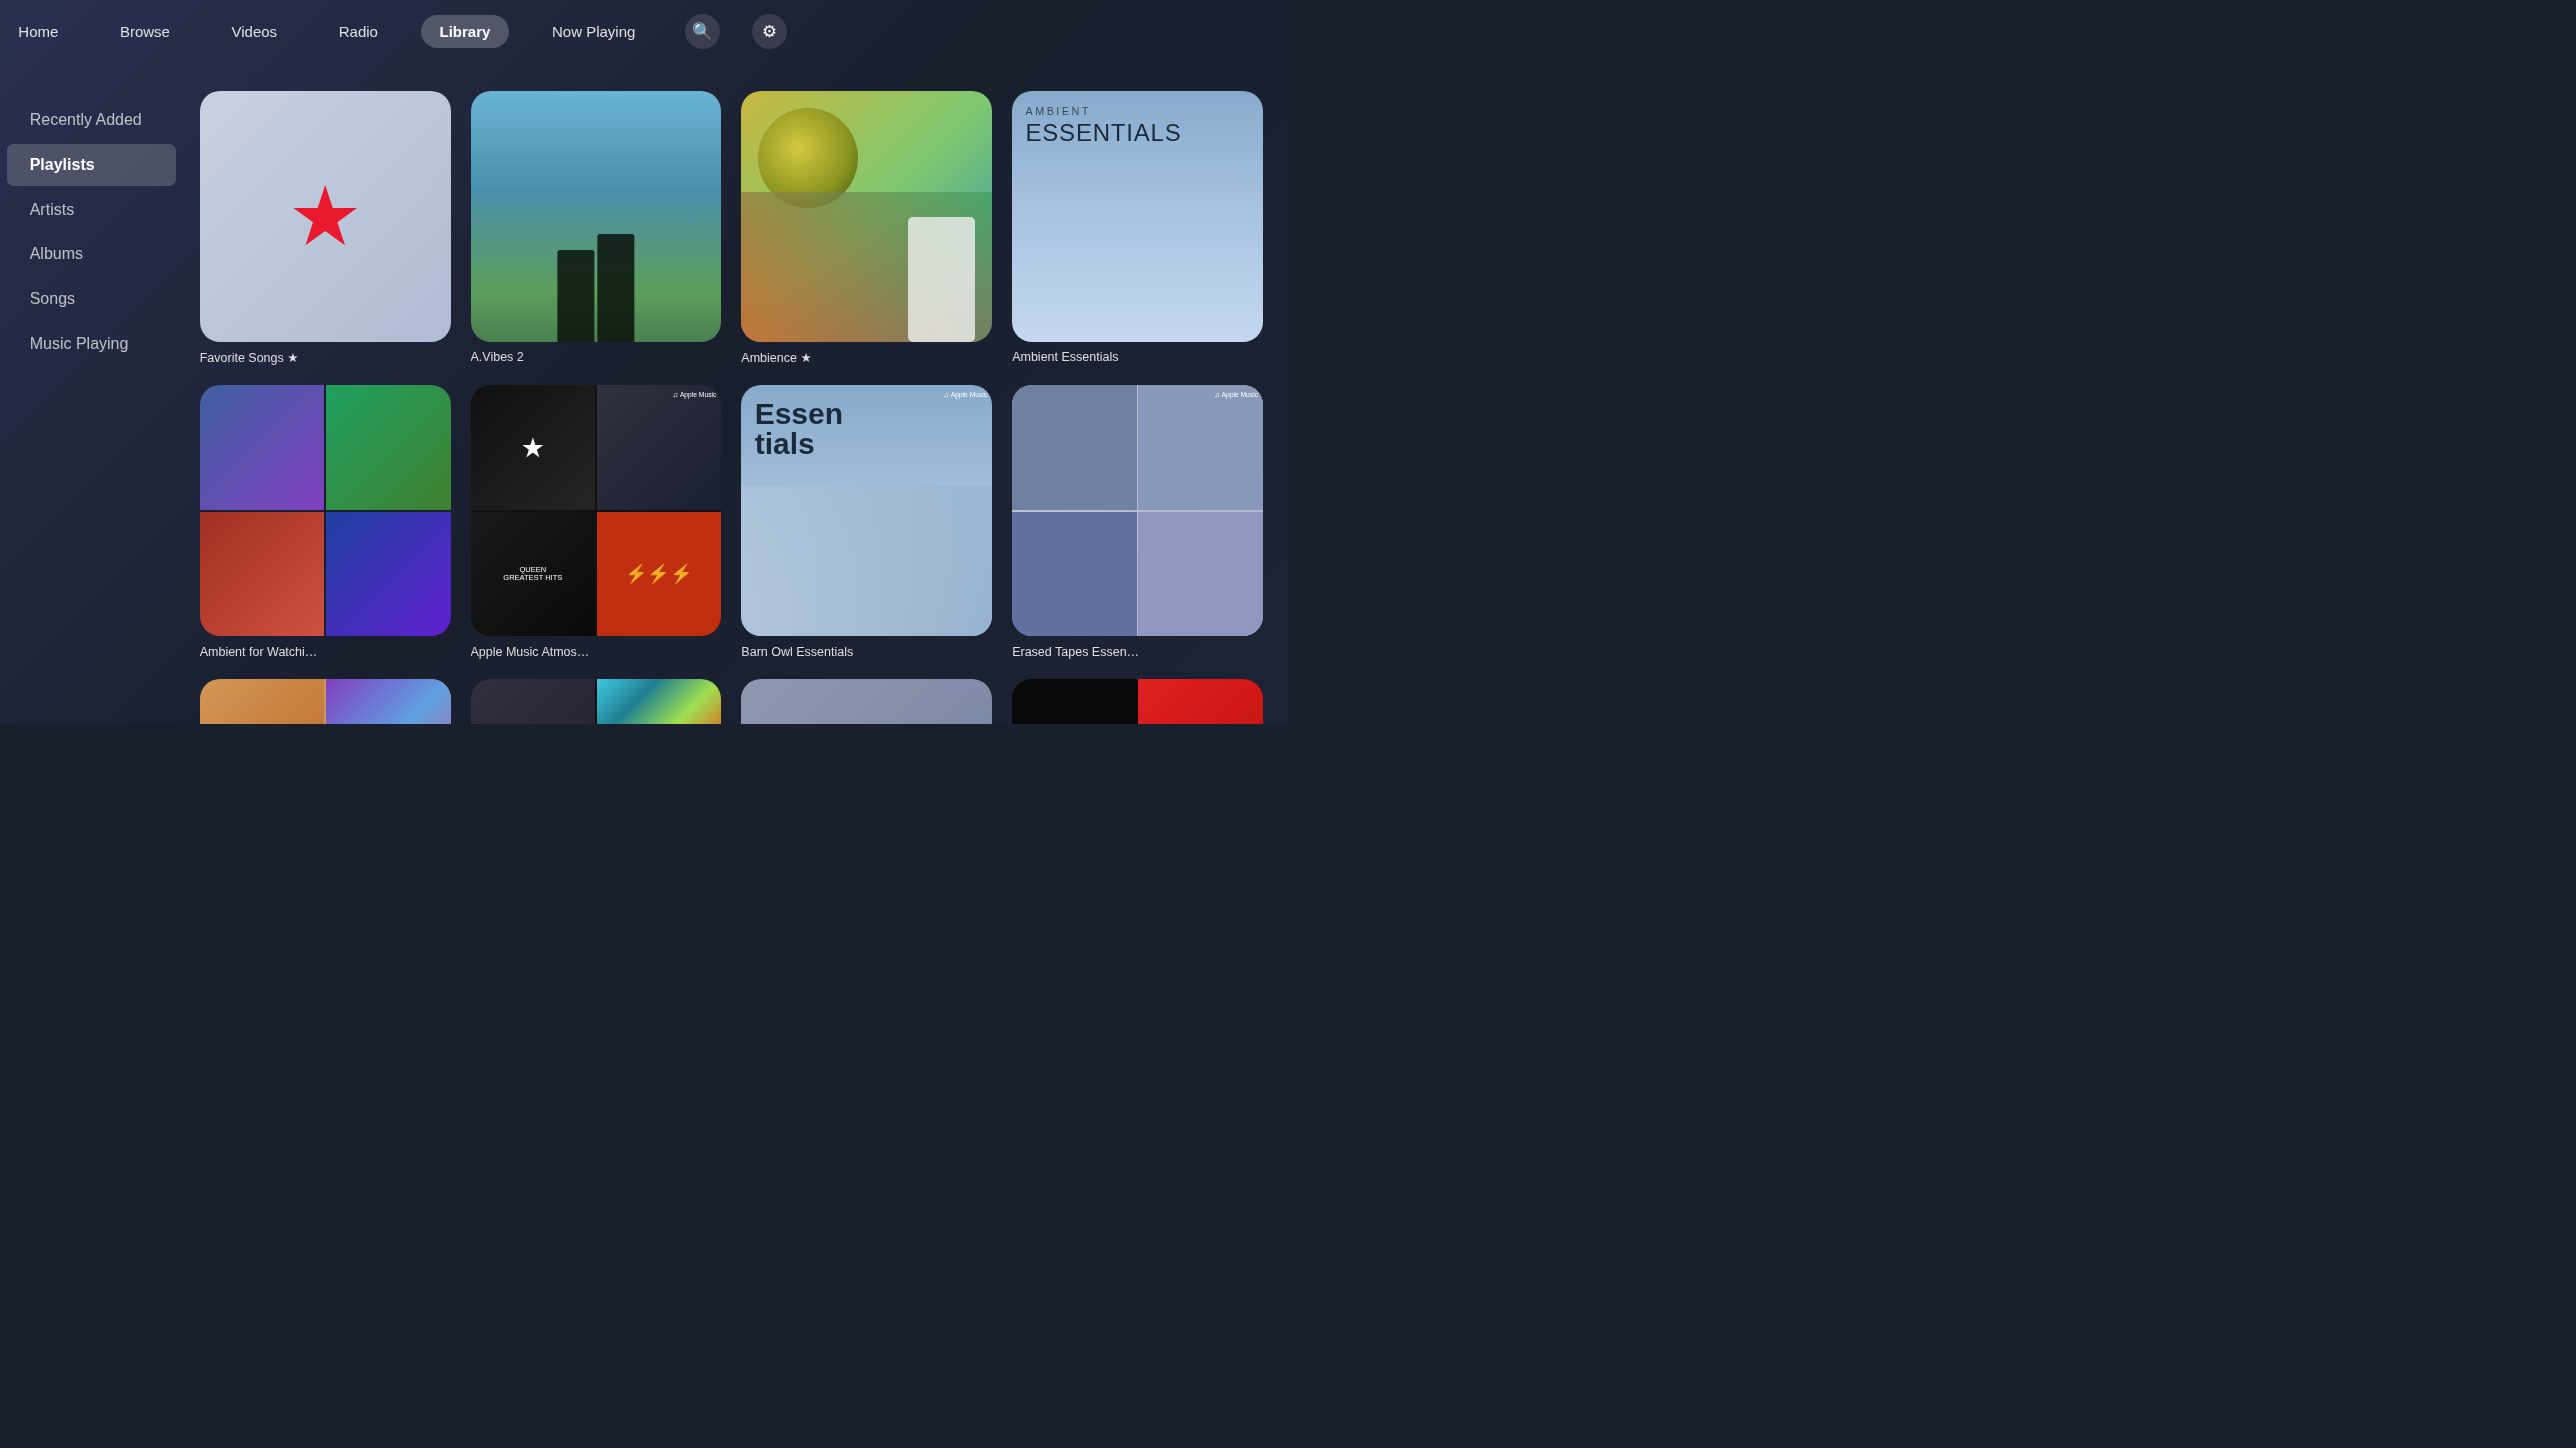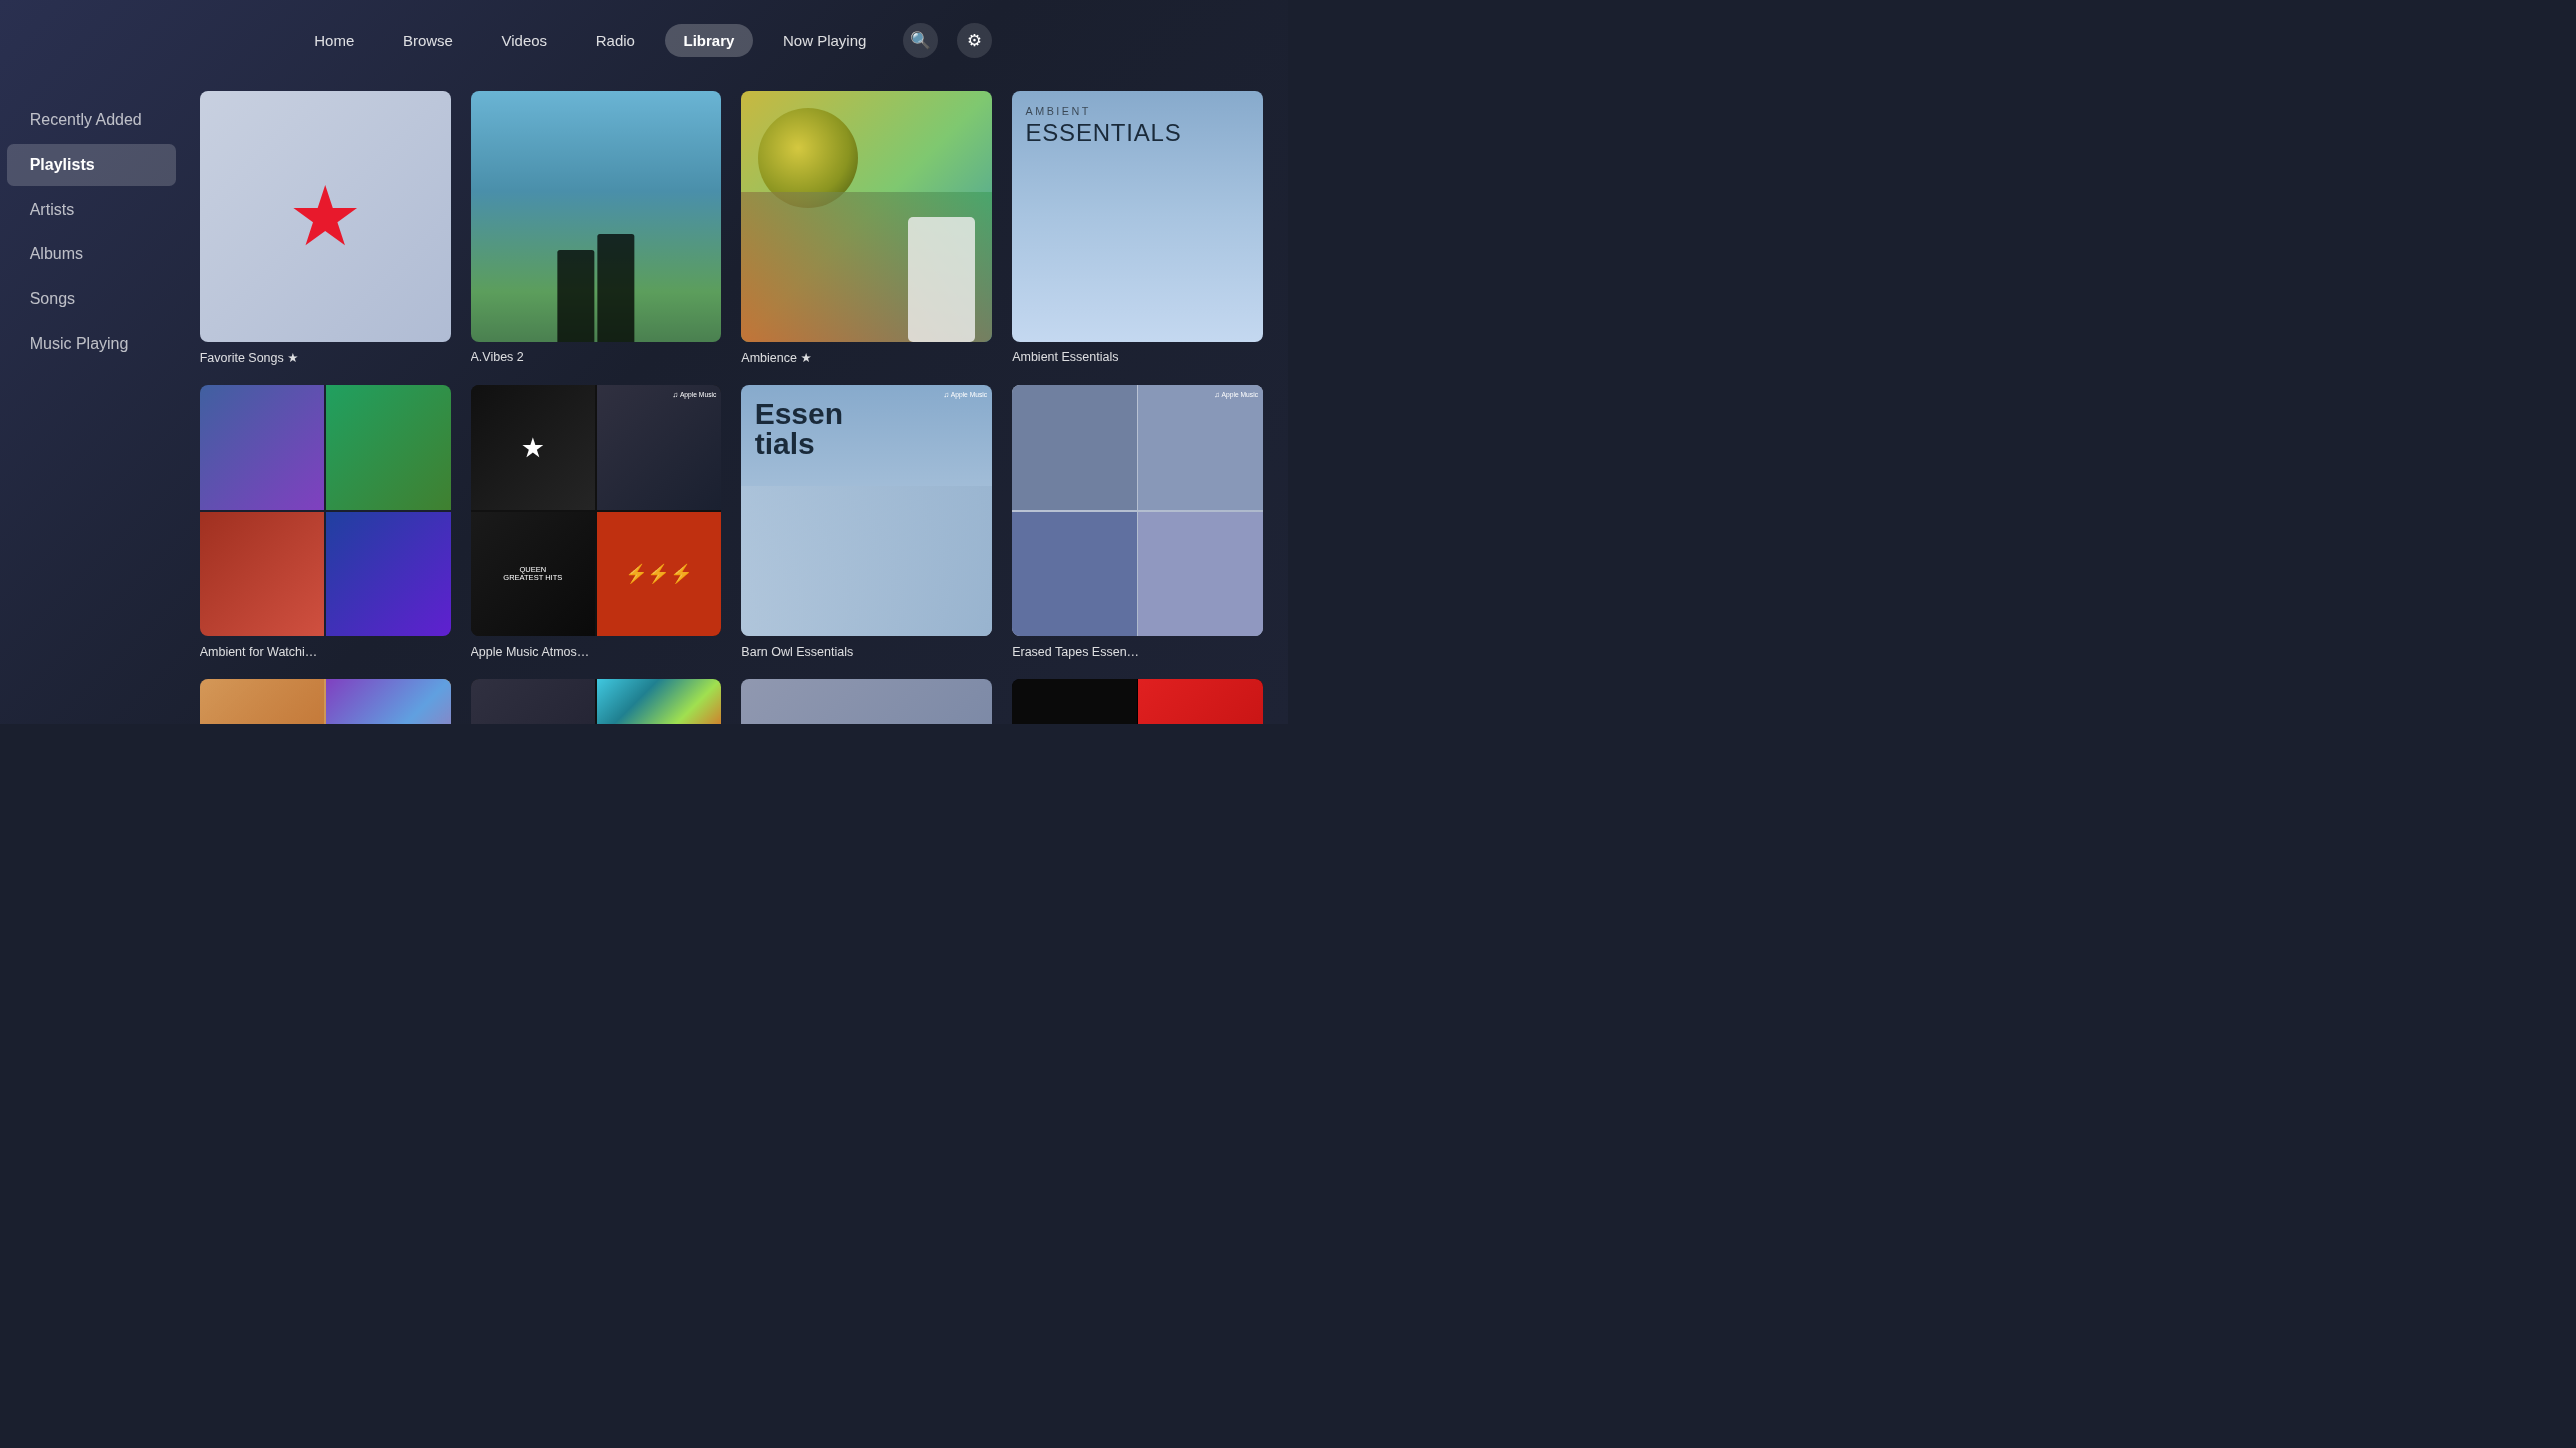--- a/index.html
+++ b/index.html
@@ -17,27 +17,27 @@
     
     .tv-bg {
       position: absolute;
       inset: 0;
       background: linear-gradient(135deg, #2a3050 0%, #1a1f2e 50%, #1e2335 100%);
     }
 
     
     .nav-bar {
       position: absolute;
-      top: 23px;
+      top: 14px;
       left: 0;
       right: 0;
       display: flex;
-      justify-content: center;
-      align-items: center;
-      gap: 12px;
+      justify-content: flex-start;
+      align-items: center;
+      gap: 25px;
       z-index: 10;
     }
 
     .nav-item {
       padding: 8.3px 18.3px;
       border-radius: 20px;
       font-size: 15px;
       font-weight: 500;
       color: rgba(255,255,255,0.85);
       cursor: pointer;
@@ -112,21 +112,21 @@
       margin-bottom: 20px;
     }
 
     .playlist-card {
       cursor: pointer;
     }
 
     .card-artwork {
       width: 100%;
       aspect-ratio: 1;
-      border-radius: 8px;
+      border-radius: 20px;
       overflow: hidden;
       background: #2a2f45;
       position: relative;
       margin-bottom: 8.3px;
     }
 
     .card-label {
       font-size: 12.5px;
       color: rgba(255,255,255,0.85);
       text-align: left;

